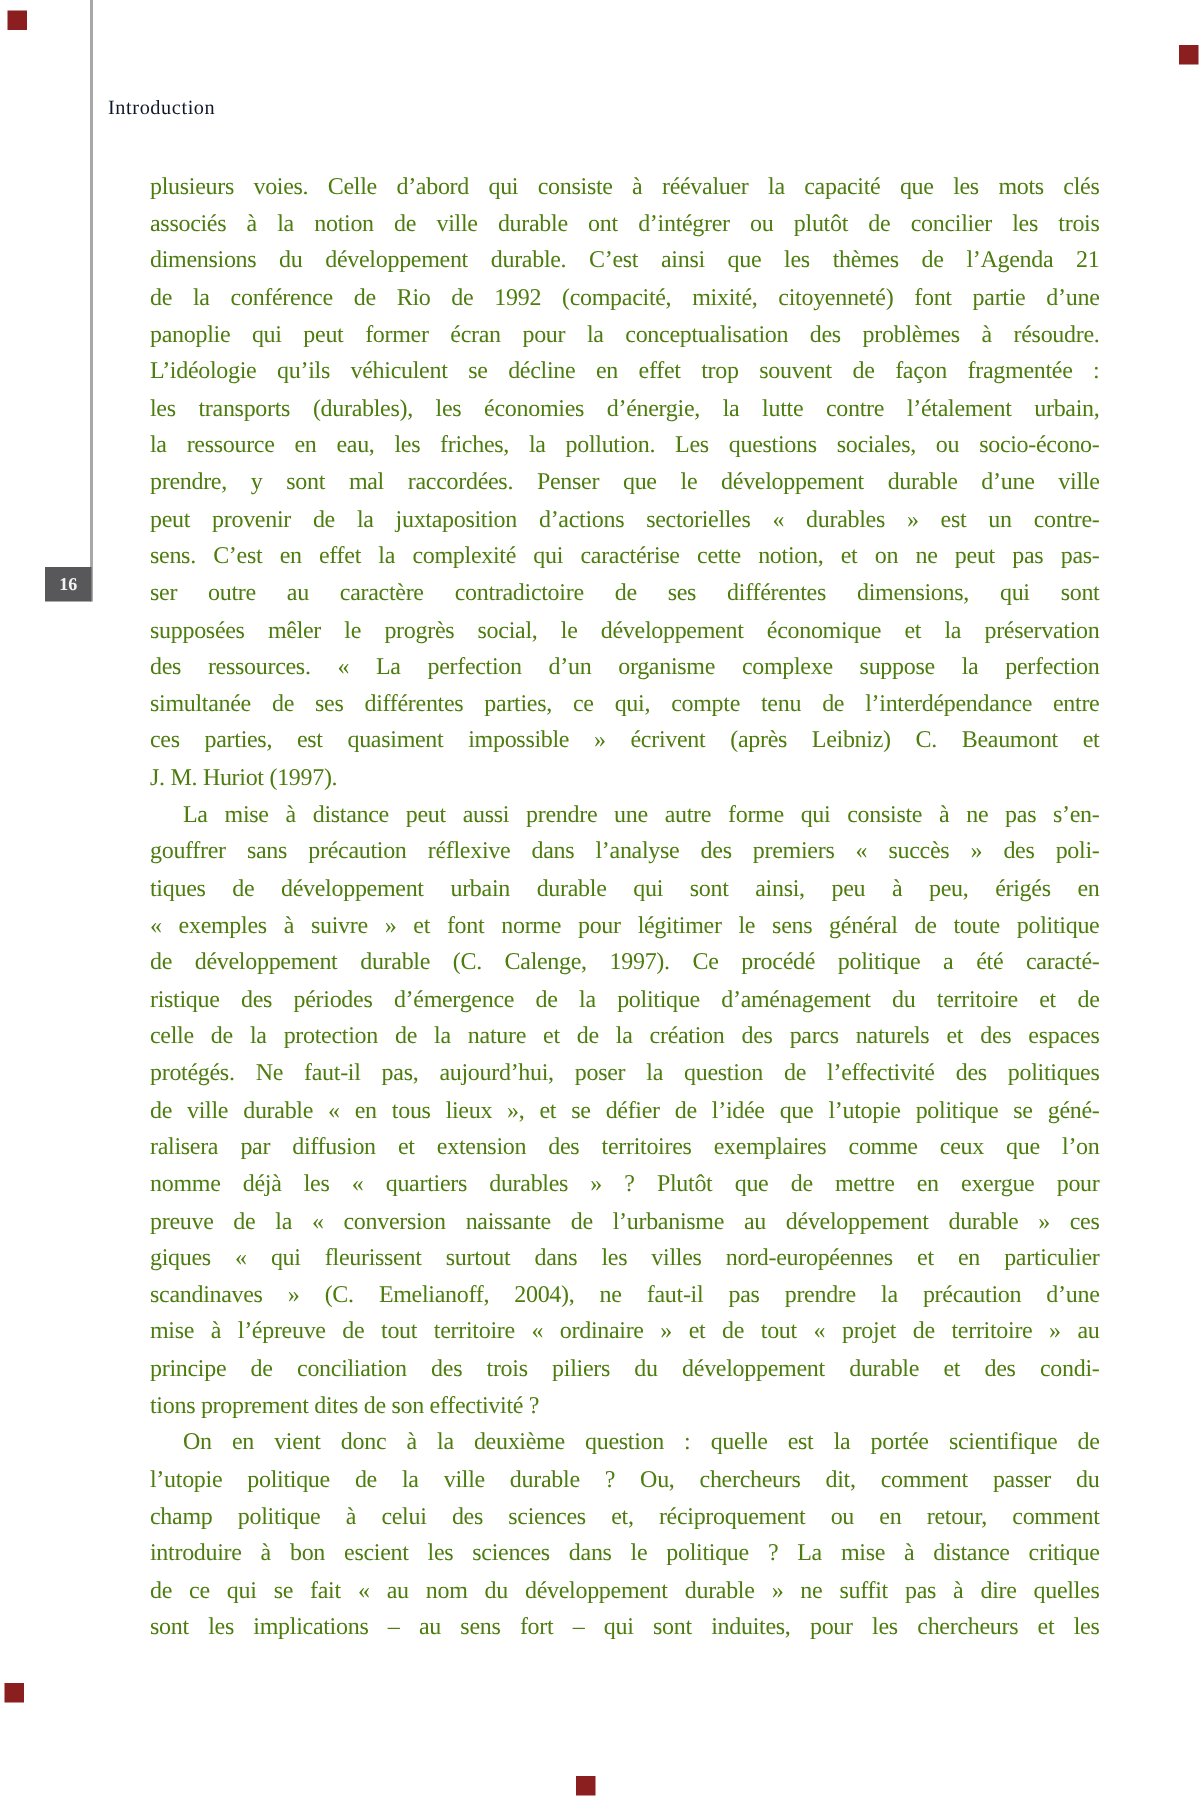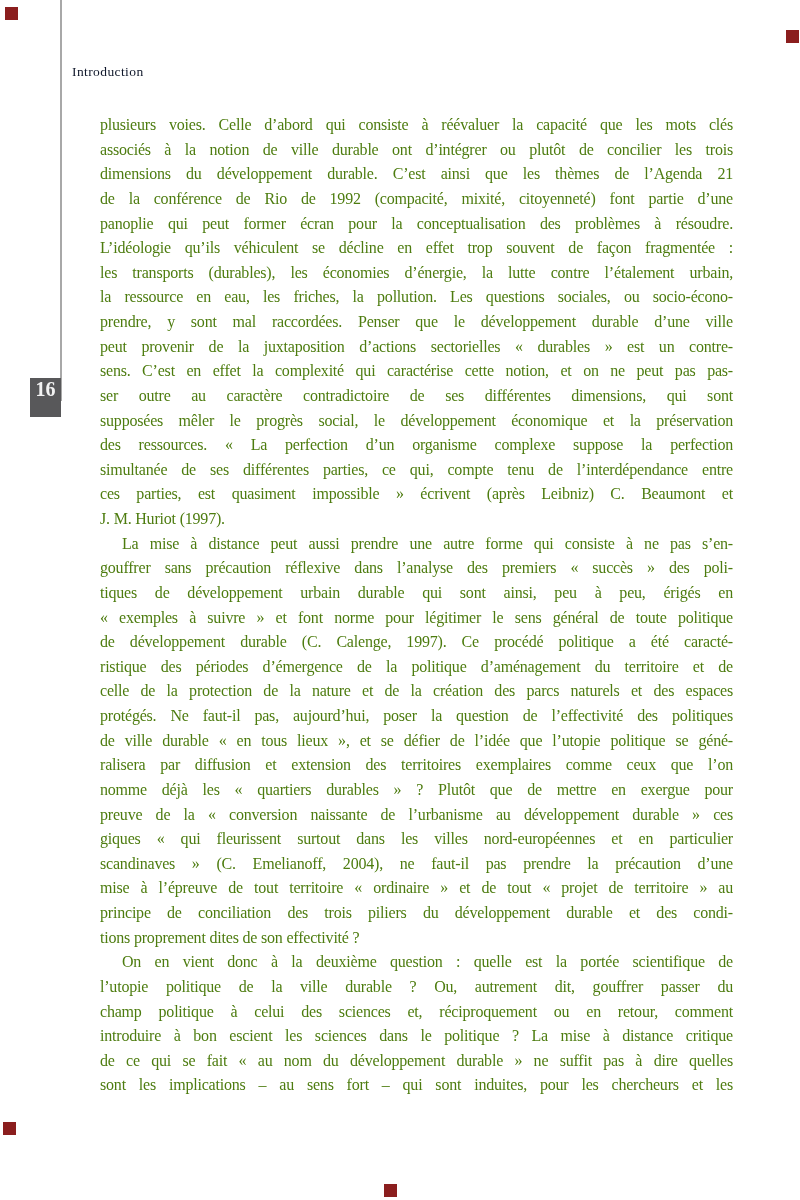--- a/index.html
+++ b/index.html
@@ -25,24 +25,24 @@
     top: 64px;
     font-size: 13.5px;
     letter-spacing: 0.4px;
     color: #0f172a;
   }
   .page-number-badge {
     position: absolute;
     left: 30px;
     top: 378px;
     width: 31px;
-    height: 39px;
+    height: 23px;
     background: #58585a;
     color: #f2f2f2;
-    font-size: 20px;
+    font-size: 12px;
     font-weight: bold;
     text-align: center;
     line-height: 23px;
   }
   .text-block {
     position: absolute;
     left: 100px;
     top: 113px;
     width: 633px;
     color: #4d7c0f;
@@ -118,20 +118,20 @@
         <div class="line">nomme déjà les « quartiers durables » ? Plutôt que de mettre en exergue pour</div>
         <div class="line">preuve de la « conversion naissante de l’urbanisme au développement durable » ces</div>
         <div class="line">giques « qui fleurissent surtout dans les villes nord-européennes et en particulier</div>
         <div class="line">scandinaves » (C. Emelianoff, 2004), ne faut-il pas prendre la précaution d’une</div>
         <div class="line">mise à l’épreuve de tout territoire « ordinaire » et de tout « projet de territoire » au</div>
         <div class="line">principe de conciliation des trois piliers du développement durable et des condi-</div>
         <div class="line para-end">tions proprement dites de son effectivité ?</div>
       </div>
       <div class="para">
         <div class="line indent">On en vient donc à la deuxième question : quelle est la portée scientifique de</div>
-        <div class="line">l’utopie politique de la ville durable ? Ou, autrement dit, gouffrer passer du</div>
+        <div class="line">l’utopie politique de la ville durable ? Ou, chercheurs dit, comment passer du</div>
         <div class="line">champ politique à celui des sciences et, réciproquement ou en retour, comment</div>
         <div class="line">introduire à bon escient les sciences dans le politique ? La mise à distance critique</div>
         <div class="line">de ce qui se fait « au nom du développement durable » ne suffit pas à dire quelles</div>
         <div class="line">sont les implications – au sens fort – qui sont induites, pour les chercheurs et les</div>
       </div>
     </div>
 </div>
 
 </body></html>

